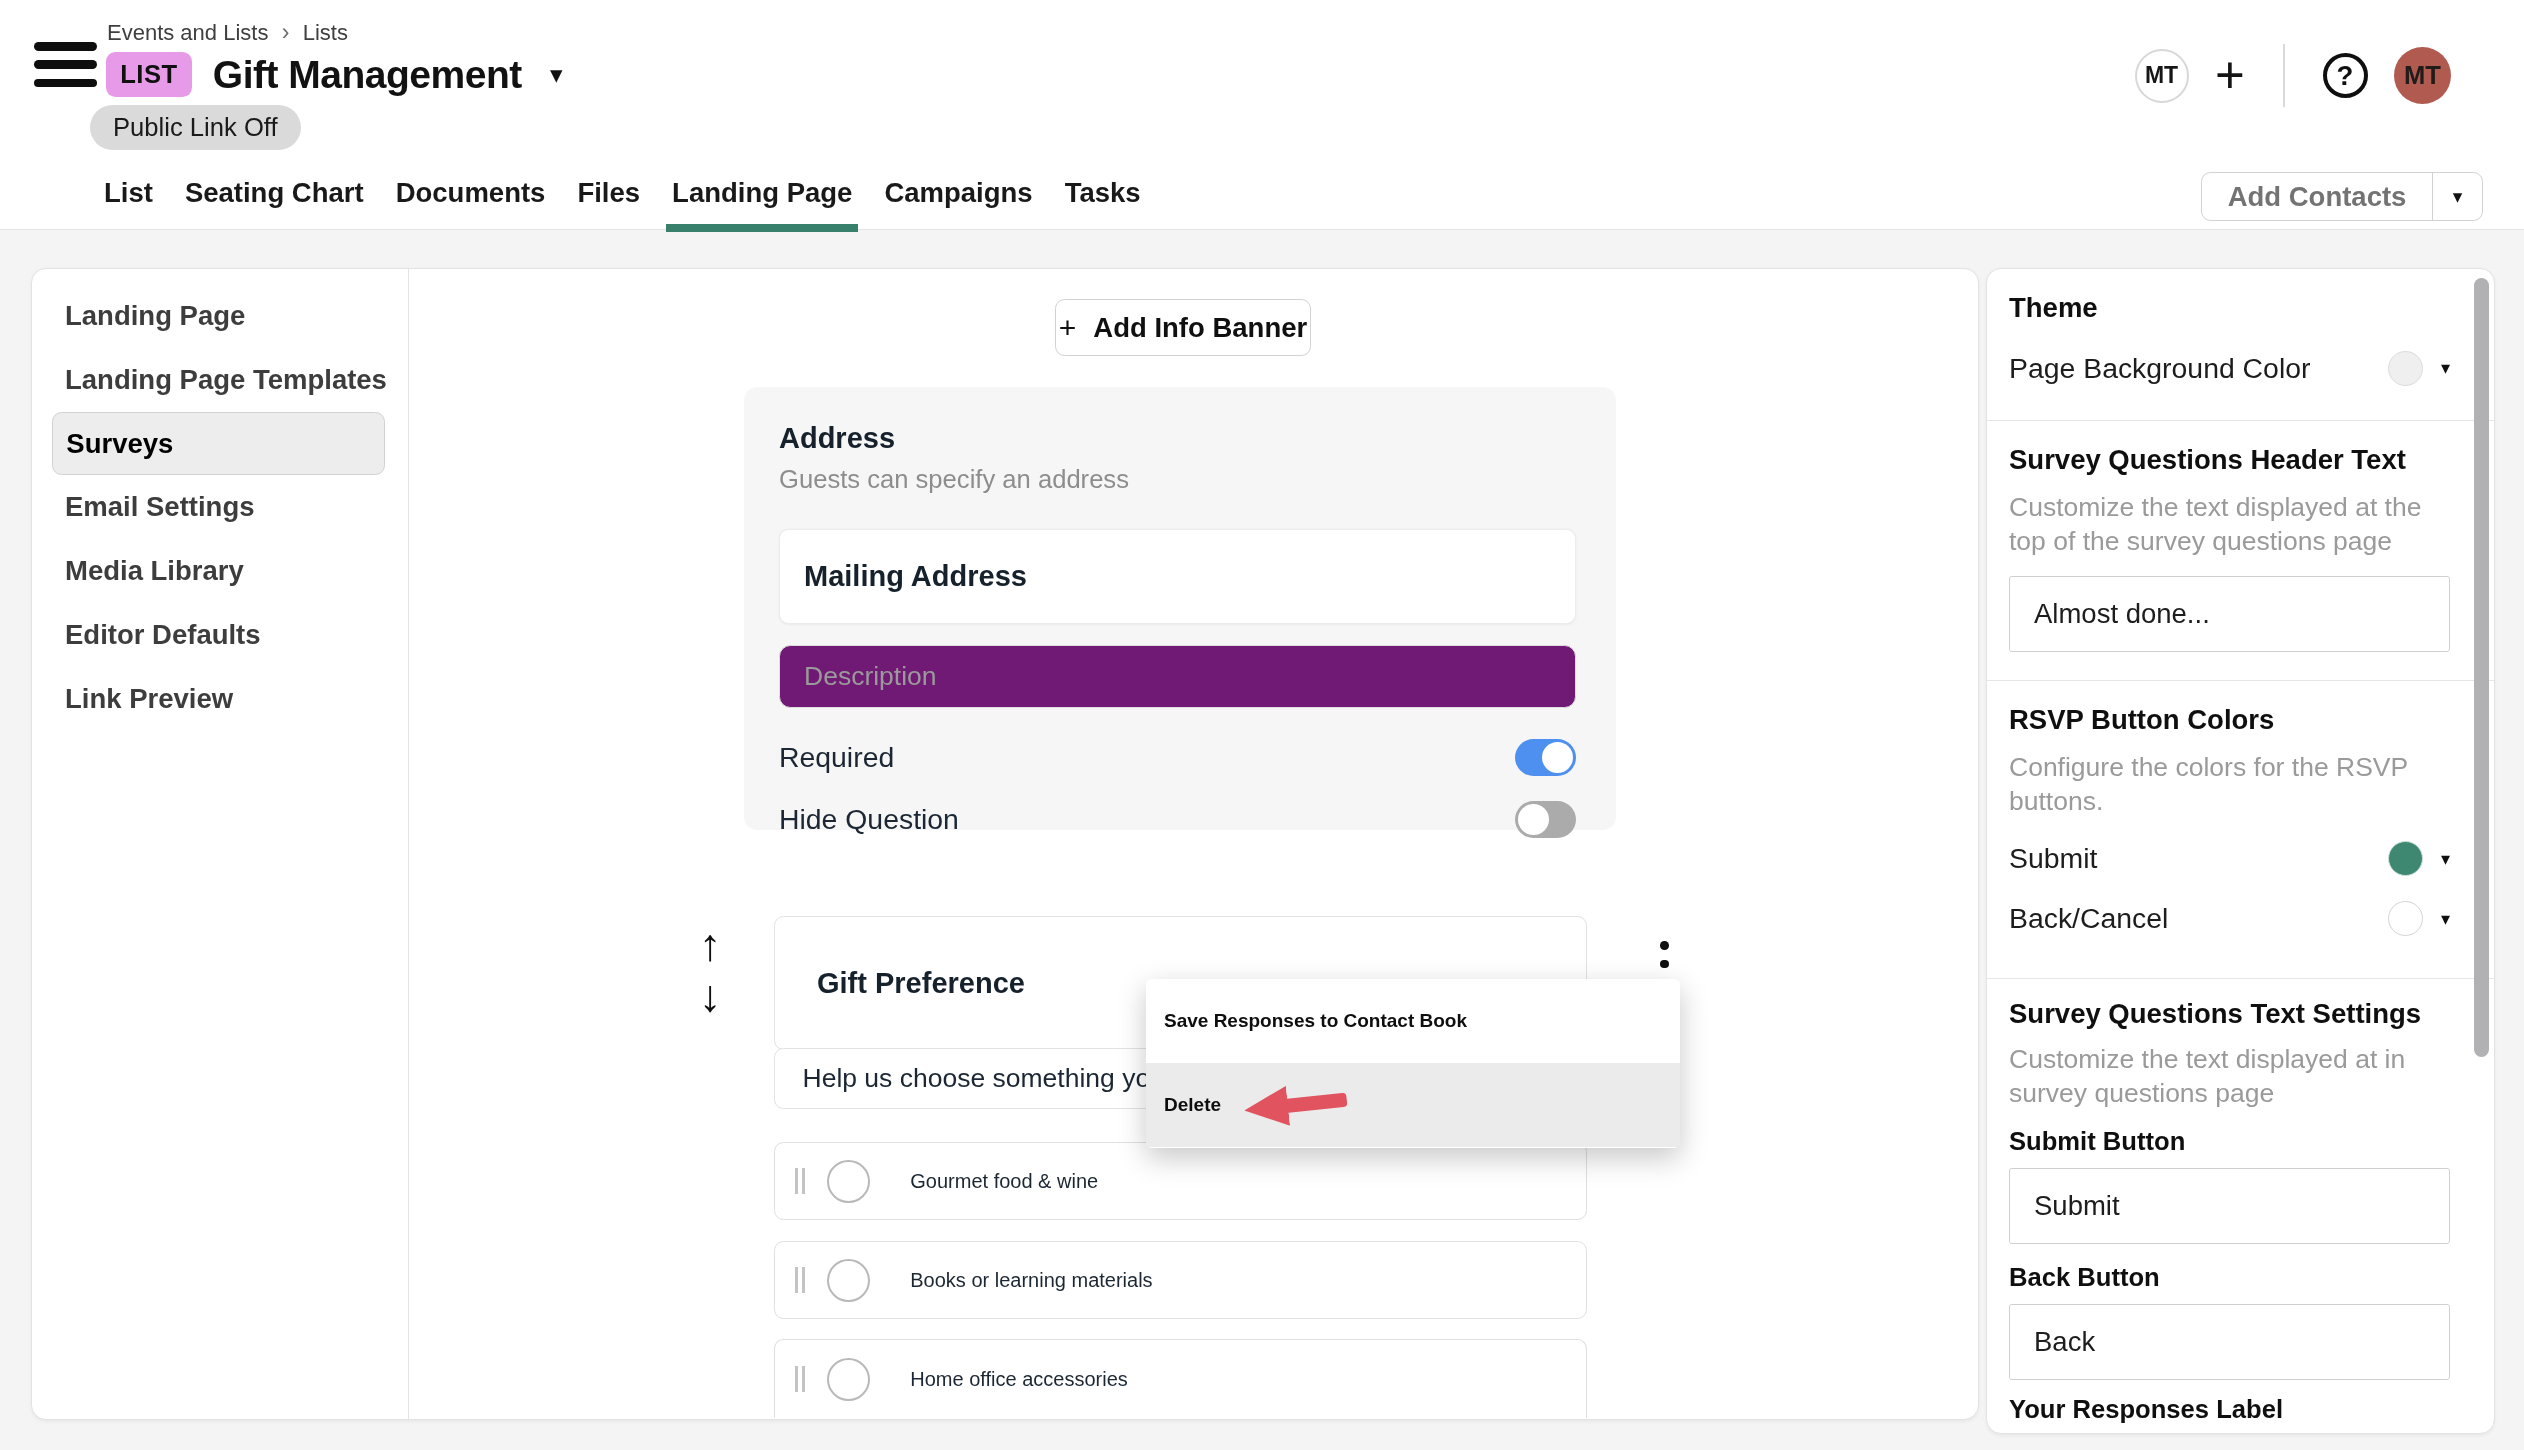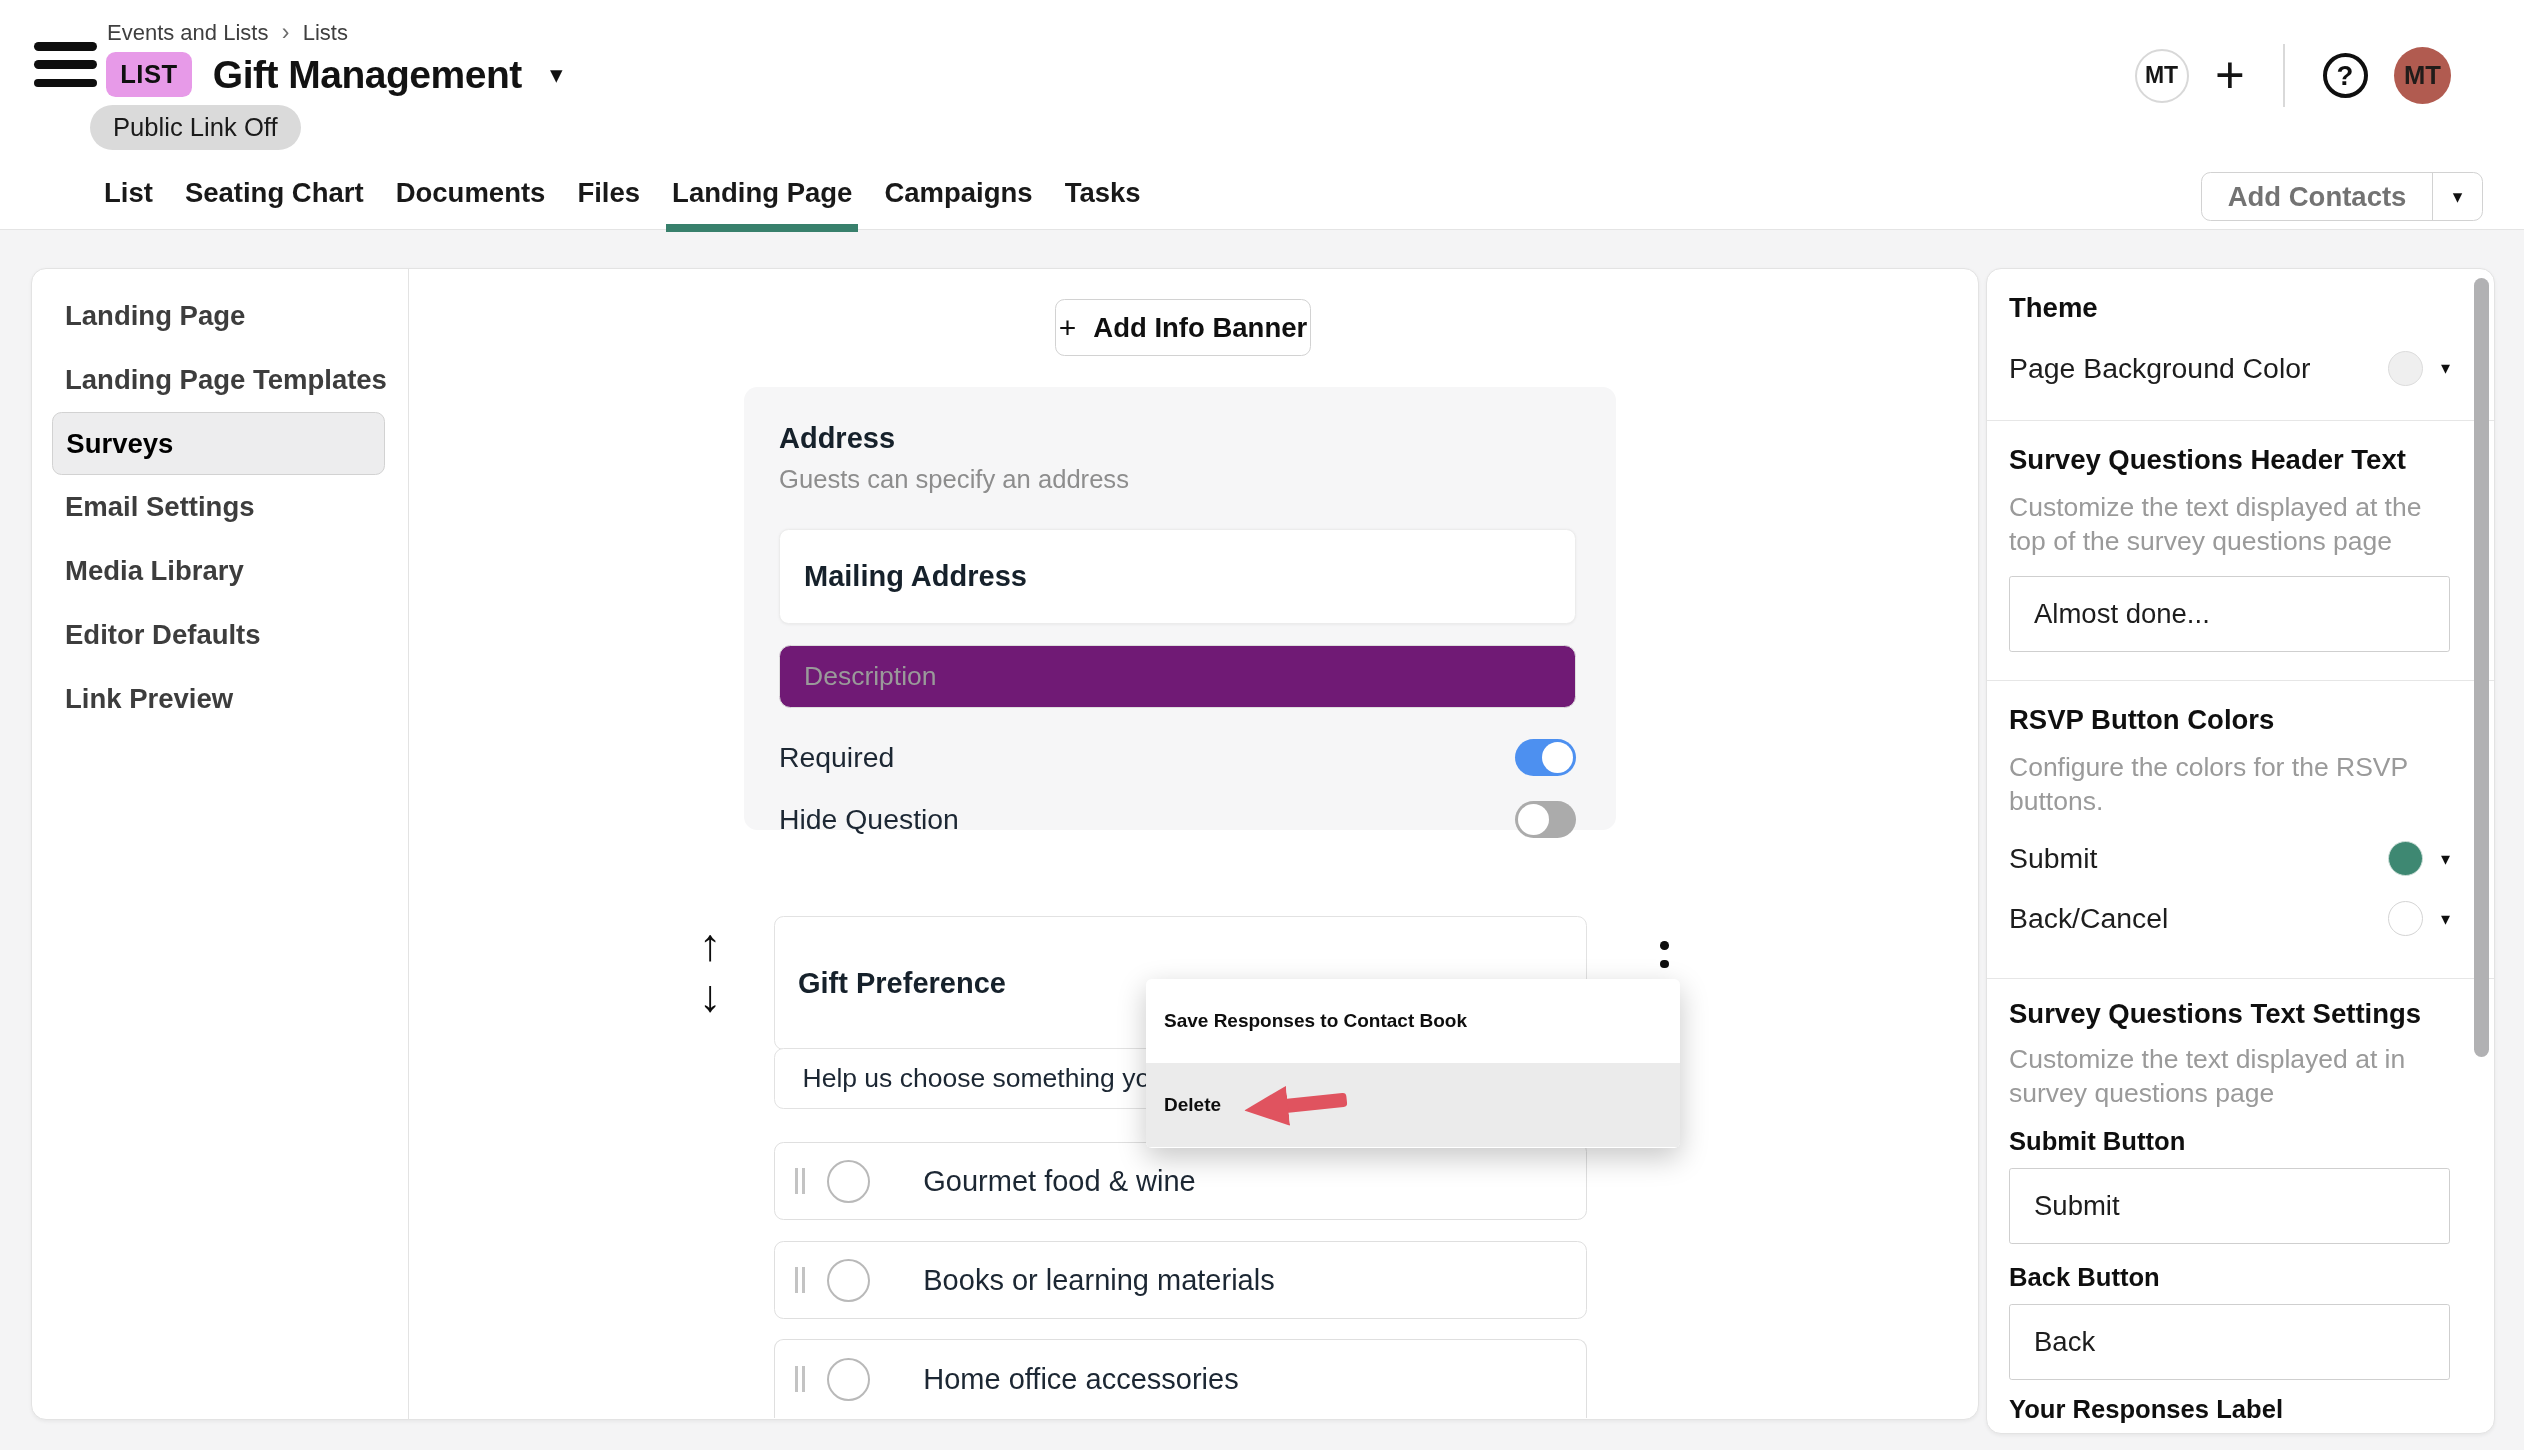--- a/index.html
+++ b/index.html
@@ -78,21 +78,21 @@
   .toggle-label { font-size:28.4px; color:#1c2733; }
   .toggle { width:61px; height:37px; border-radius:19px; position:relative; cursor:pointer; }
   .toggle .knob { position:absolute; top:2.8px; width:31px; height:31px; background:#fff; border-radius:50%; }
   .toggle.on .knob { right:2.8px; }
   .toggle.off { background:#ababab; }
   .toggle.off .knob { left:2.8px; }
   
   .arrow-glyph { position:absolute; font-size:45px; color:#0e0e0e; cursor:pointer; line-height:1; }
   .gift-title-box { position:absolute; left:774px; top:916px; width:813px; height:134px;
     background:#fff; border:1.9px solid #e2e2e2; border-radius:9.5px;
-    display:flex; align-items:center; padding-left:23px; font-size:29px; font-weight:bold; color:#16212b; }
+    display:flex; align-items:center; padding-left:42px; font-size:29px; font-weight:bold; color:#16212b; }
   .kebab { position:absolute; left:1660px; top:941px; width:9.5px; display:flex; flex-direction:column; gap:10.4px; cursor:pointer; }
   .kebab span { width:8.5px; height:8.5px; background:#0f0f0f; border-radius:50%; }
   .gift-desc-box { position:absolute; left:774px; top:1048px; width:813px; height:61px;
     background:#fff; border:1.9px solid #e2e2e2; border-radius:9.5px;
     display:flex; align-items:center; padding-left:27.5px; font-size:26.5px; color:#1c2733;
     white-space:nowrap; overflow:hidden; }
   .menu-popup { position:absolute; left:1146px; top:979px; width:534px; height:169px;
     background:#fff; border-radius:5.7px; box-shadow:0 9.5px 28.4px rgba(0,0,0,0.22); z-index:6; overflow:hidden; }
   .menu-item { height:84px; display:flex; align-items:center; padding-left:18px;
     font-size:19px; font-weight:bold; color:#0e0e0e; cursor:pointer; }
@@ -100,21 +100,21 @@
   .red-arrow { display:flex; align-items:center; margin-left:23px; transform:rotate(-6deg); }
   .red-arrow .head { width:44px; height:40px; clip-path:polygon(0 50%, 100% 0, 100% 100%); }
   .red-arrow .tail { width:63px; height:13.3px; border-radius:3.8px; margin-left:-3.8px; }
   .option-row { position:absolute; left:774px; width:813px; height:78px;
     background:#fff; border:1.9px solid #dfdfdf; border-radius:9.5px;
     display:flex; align-items:center; padding-left:20px; }
   .drag-handle { display:flex; gap:4.7px; cursor:grab; }
   .drag-handle span { width:2.8px; height:25.6px; background:#c3c3c3; }
   .radio-circle { width:43px; height:43px; border:2.8px solid #b9b9b9; border-radius:50%;
     margin-left:22px; background:#fff; cursor:pointer; }
-  .option-label { margin-left:53px; font-size:29px; color:#1c2733; }
+  .option-label { margin-left:40px; font-size:20px; color:#1c2733; }
   
   .right-panel { position:absolute; left:1986px; top:268px; width:509px; height:1166px;
     background:#fff; border:1.9px solid #e3e3e3; border-radius:15px; overflow:hidden;
     box-shadow:0 1.9px 3.8px rgba(0,0,0,0.05); }
   .rp-section { padding:23px 44px 28.4px 22px; border-bottom:1.9px solid #e6e6e6; }
   .rp-section:last-child { border-bottom:none; }
   .rp-heading { font-size:27.5px; font-weight:bold; color:#0f0f0f; }
   .rp-desc { font-size:26.5px; color:#9a9a9a; line-height:34px; margin-top:14.2px; }
   .rp-row { display:flex; align-items:center; justify-content:space-between; margin-top:26.5px; }
   .rp-row-label { font-size:28.4px; color:#1d1d1d; }

